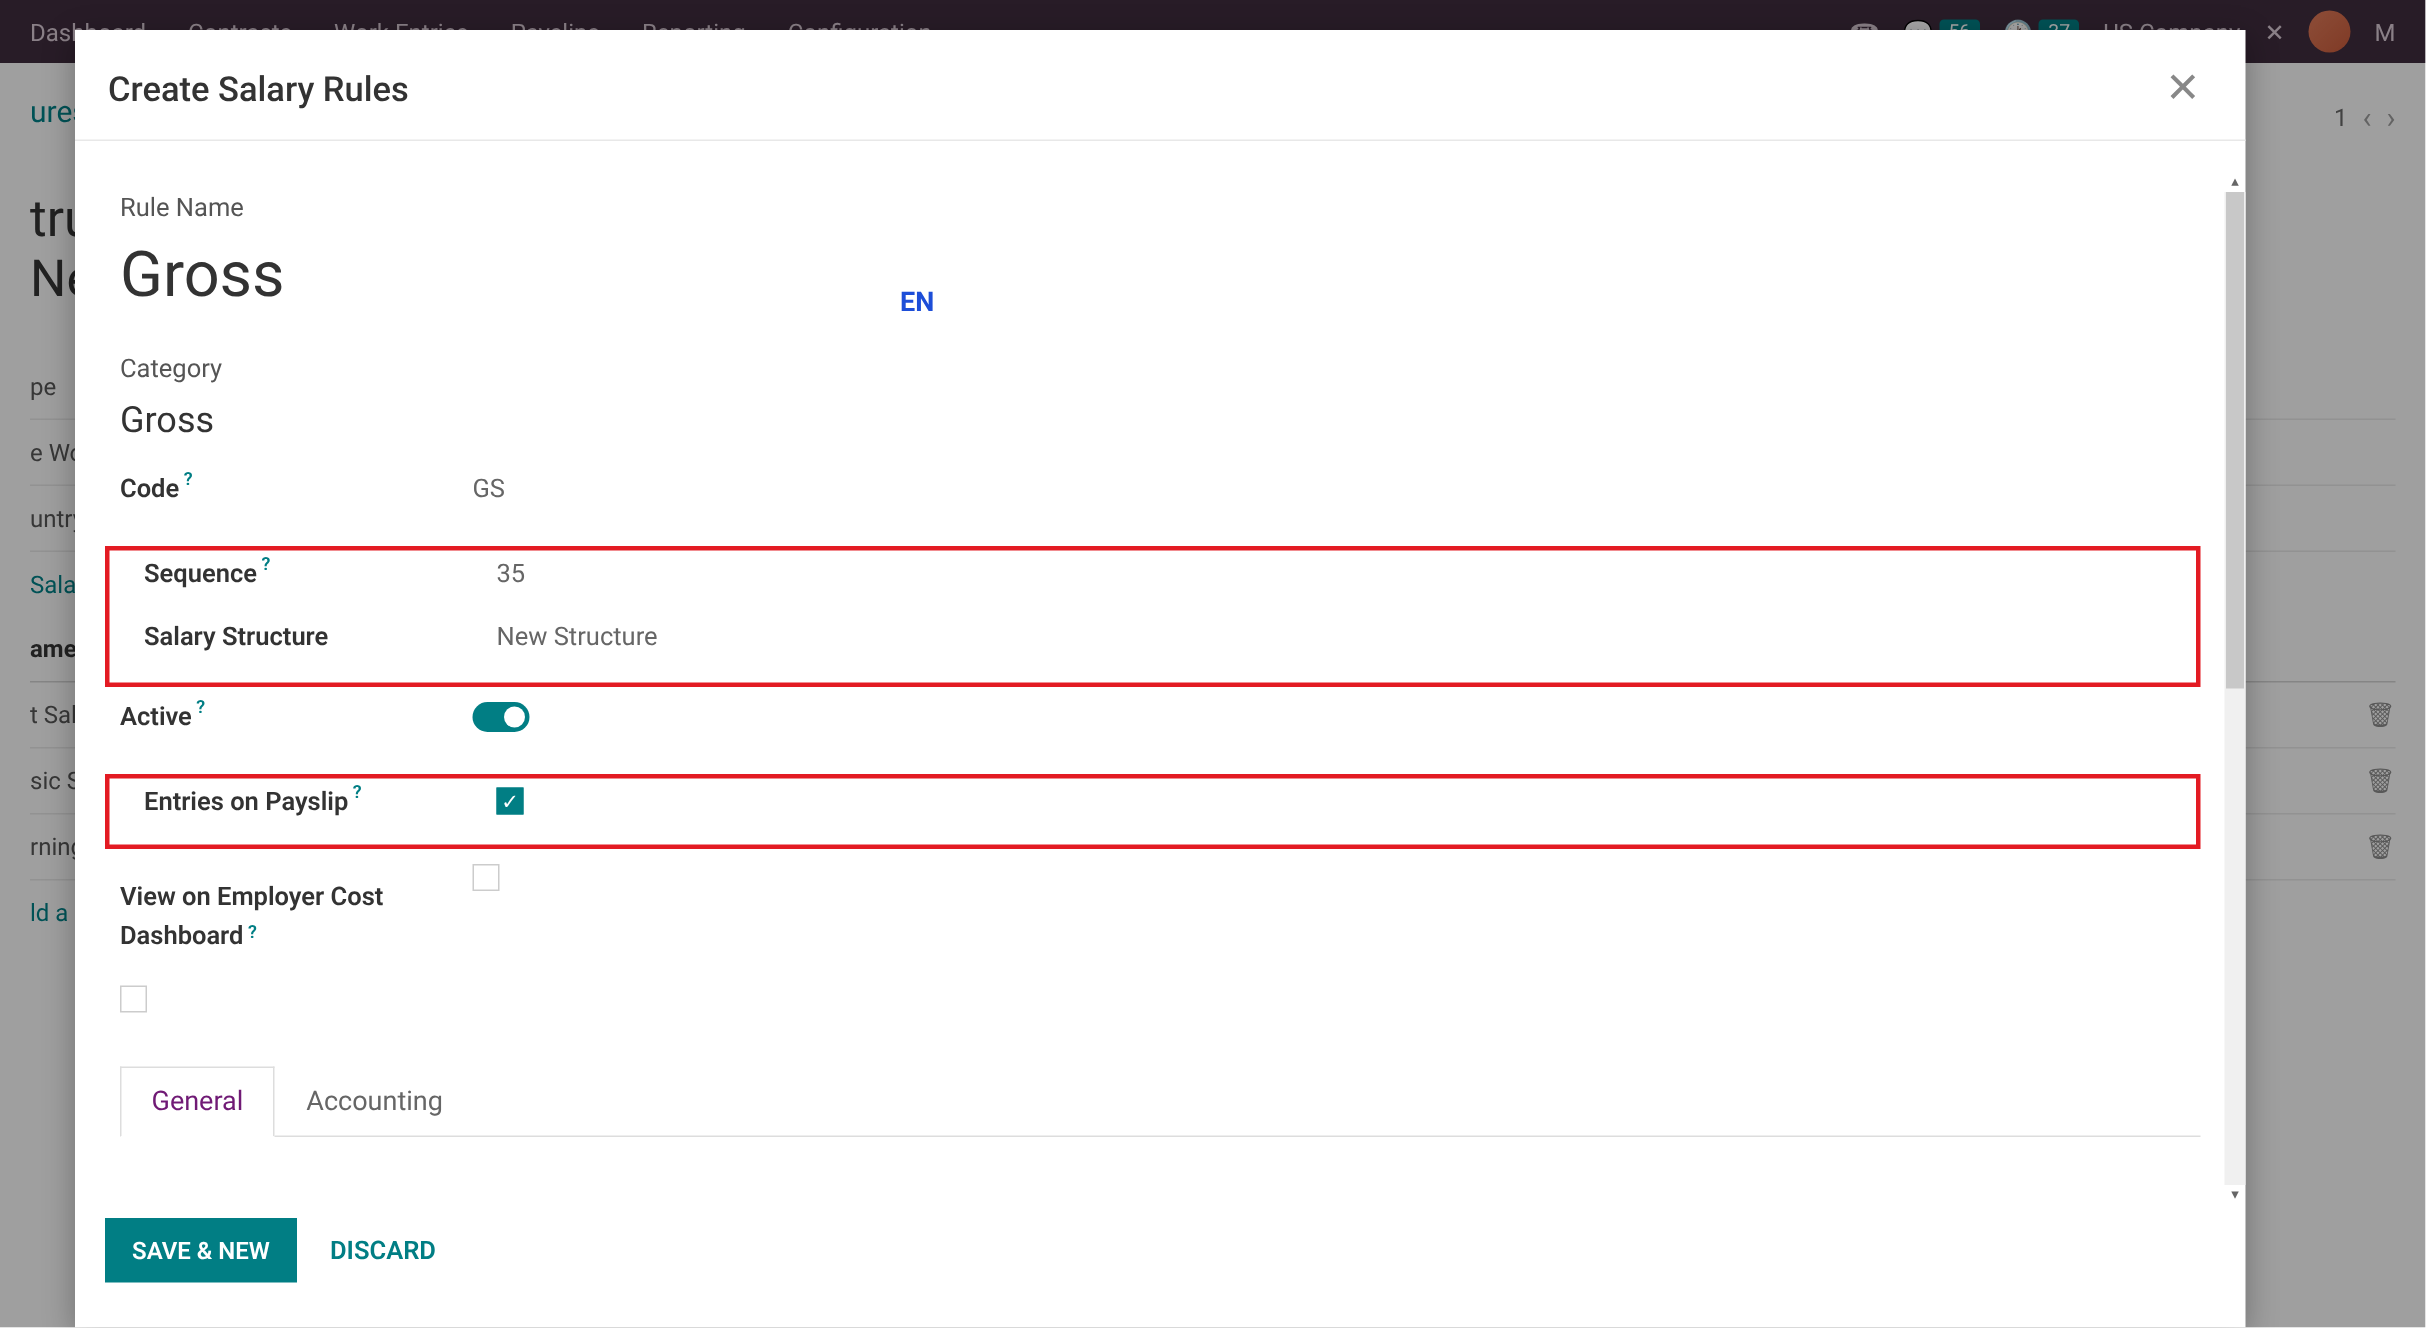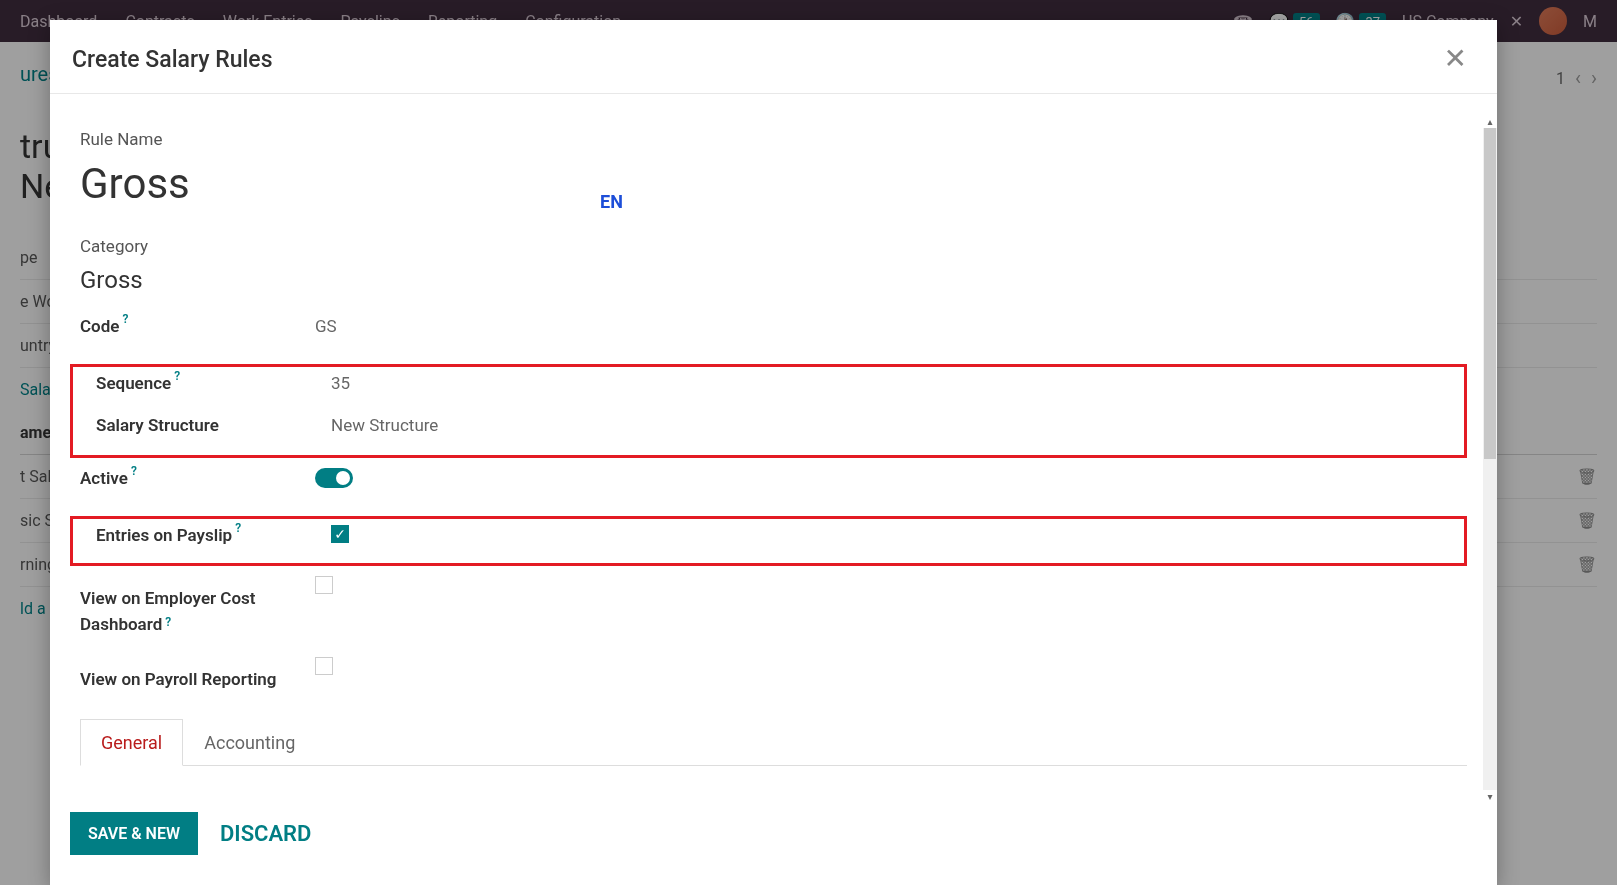--- a/index.html
+++ b/index.html
@@ -316,42 +316,42 @@
       color: #666;
       cursor: pointer;
       border: 1px solid transparent;
       position: relative;
       top: 1px;
     }
     .tab.active {
       border: 1px solid #ddd;
       border-bottom-color: white;
       background: white;
-      color: #b91c1c;
+      color: #701a75;
     }
     
     
     .modal-footer {
       padding: 18px 20px 30px 20px;
       display: flex;
       gap: 10px;
       align-items: center;
     }
     .btn-primary {
       background: #017e84;
       color: white;
       border: none;
       padding: 12px 18px;
       font-size: 16px;
       font-weight: 600;
       cursor: pointer;
     }
     .btn-link {
       color: #017e84;
-      font-size: 22px;
+      font-size: 17px;
       font-weight: 600;
       cursor: pointer;
       margin-left: 12px;
     }
   </style>
 </head>
 <body>
 
 <div class="top-nav">
   <div class="nav-left">
@@ -465,21 +465,20 @@
       </div>
 
       <div class="form-row" style="align-items:flex-start">
         <div class="form-row-label multiline">
           <span><span style="display:inline">View on Employer Cost Dashboard</span><span class="help-icon">?</span></span>
         </div>
         <div class="checkbox"></div>
       </div>
 
       <div class="form-row" style="align-items:flex-start">
-        <div class="form-row-label multiline">View on Payroll Reporting</div>
         <div class="checkbox"></div>
       </div>
 
       <div class="tabs">
         <div class="tab active">General</div>
         <div class="tab">Accounting</div>
       </div>
     </div>
   </div>
 

